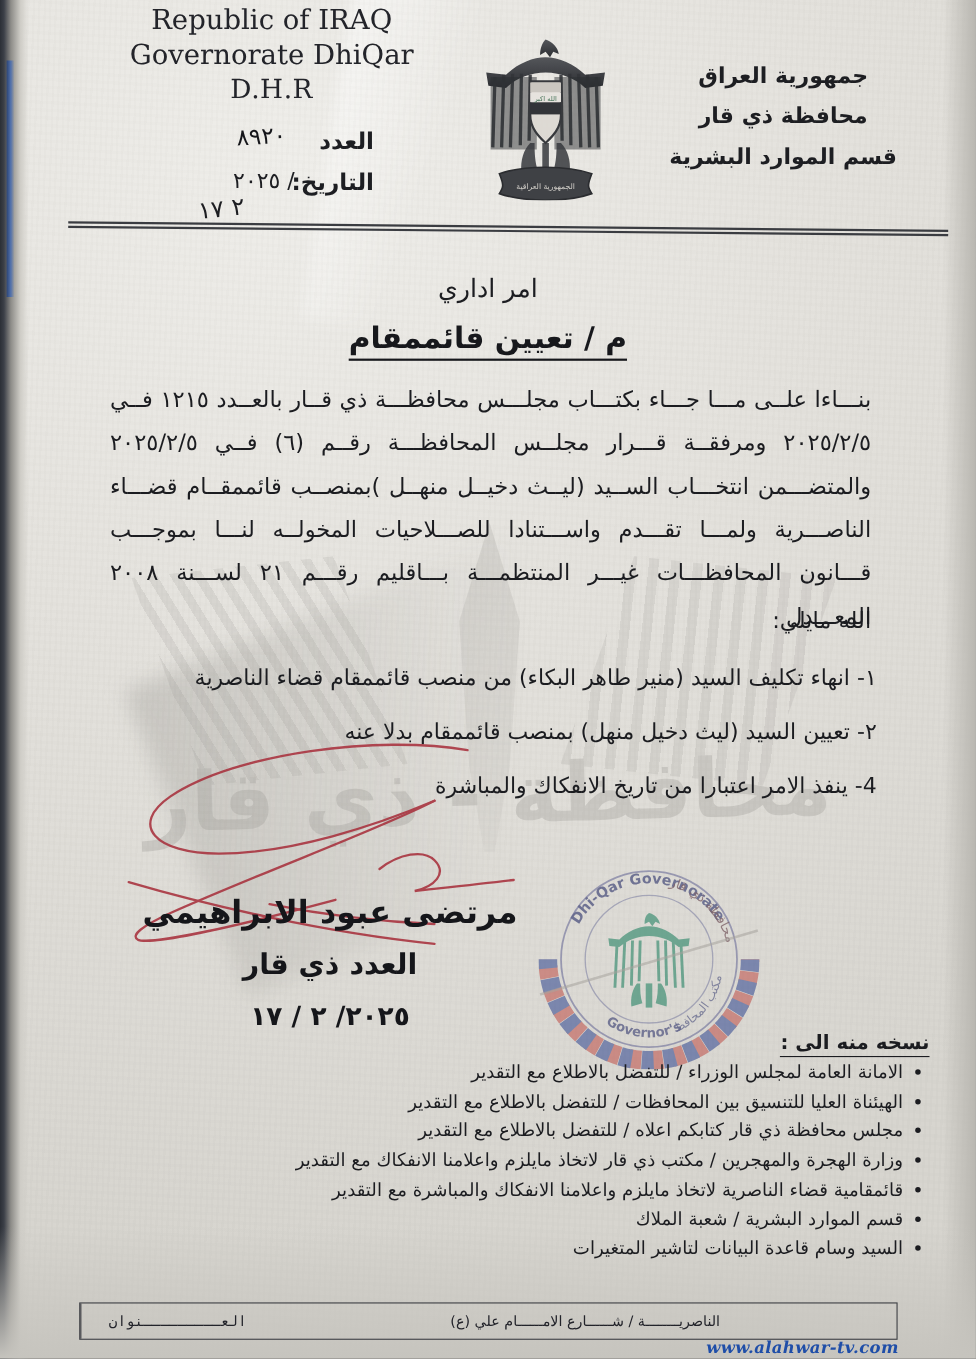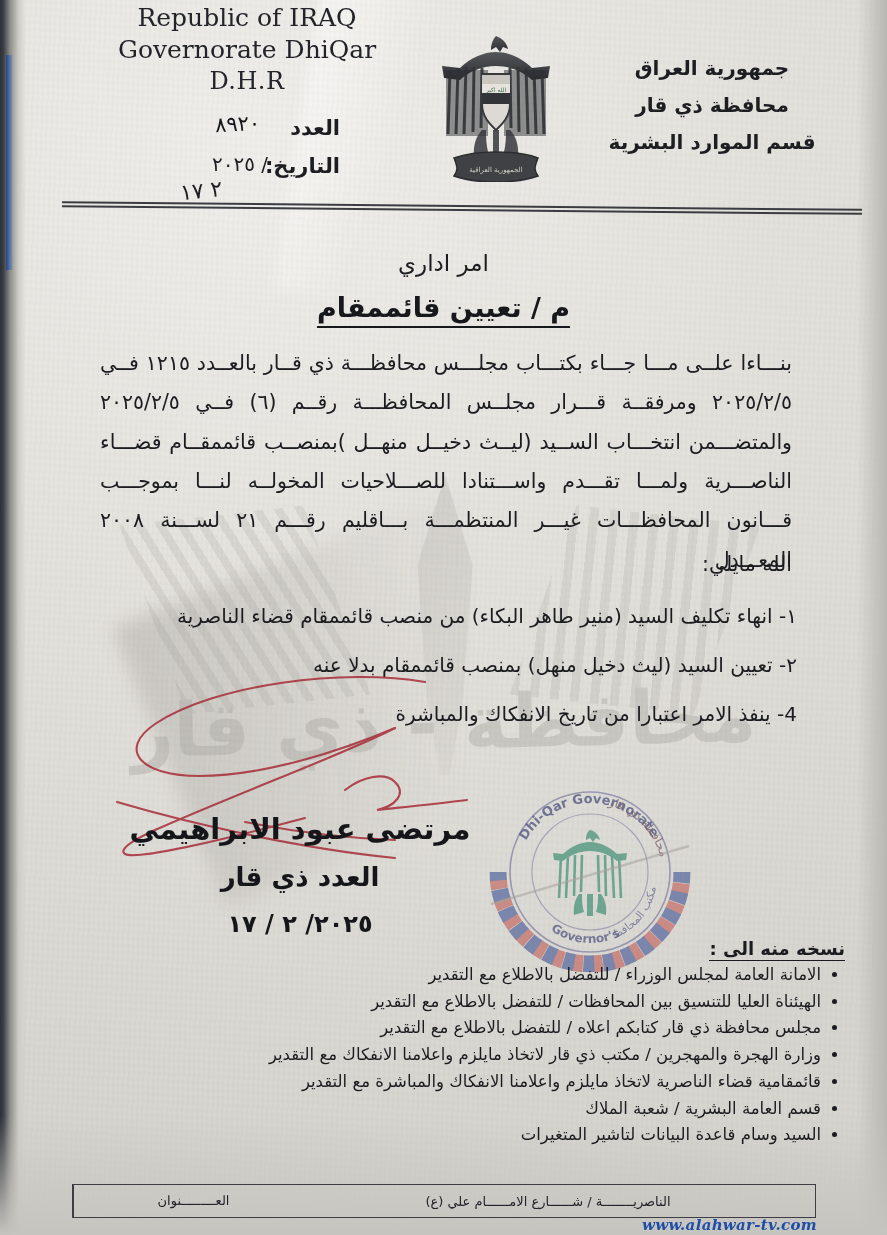--- a/index.html
+++ b/index.html
@@ -209,22 +209,21 @@
 
   
   .ftbl{
     position:absolute;left:72px;top:1184px;width:742px;height:32px;
     border:1.5px solid #3c3e43;display:flex;
   }
   .ftbl .c1{
     flex:0 0 175px;border-left:1.5px solid #3c3e43;
     display:flex;align-items:center;justify-content:center;
     direction:rtl;font-size:13px;color:#22232a;letter-spacing:3px;
-    font-family:Liberation Serif, serif;
-    padding-left:32px;
+    font-family:Liberation Mono, monospace;
   }
   .ftbl .c2{
     flex:1;display:flex;align-items:center;justify-content:center;
     direction:rtl;font-size:13px;color:#22232a;letter-spacing:1.5px;
     font-family:"DejaVu Sans","Liberation Sans",sans-serif;
   }
   .wmark{
     position:absolute;right:70px;top:1216px;
     font-family:"DejaVu Serif","Liberation Serif",serif;
     font-style:italic;font-weight:700;font-size:15px;color:#1f4ea8;
@@ -408,21 +407,21 @@
     <path d="M4 132 L202 74" stroke="#9b9892" stroke-width="2.4" opacity=".55" fill="none"></path>
   </svg>
 
   <div class="cc-title">نسخه منه الى :</div>
   <ul class="cc">
     <li>الامانة العامة لمجلس الوزراء / للتفضل بالاطلاع مع التقدير</li>
     <li>الهيئناة العليا للتنسيق بين المحافظات / للتفضل بالاطلاع مع التقدير</li>
     <li>مجلس محافظة ذي قار كتابكم اعلاه / للتفضل بالاطلاع مع التقدير</li>
     <li>وزارة الهجرة والمهجرين / مكتب ذي قار لاتخاذ مايلزم واعلامنا الانفكاك مع التقدير</li>
     <li>قائمقامية قضاء الناصرية لاتخاذ مايلزم واعلامنا الانفكاك والمباشرة مع التقدير</li>
-    <li>قسم العامة البشرية / شعبة الملاك</li>
+    <li>قسم الموارد البشرية / شعبة الملاك</li>
     <li>السيد وسام قاعدة البيانات لتاشير المتغيرات</li>
   </ul>
 
   <div class="ftbl">
     <div class="c1">العـــــــــنوان</div>
     <div class="c2">الناصريــــــــة / شــــــارع الامــــــام علي (ع)</div>
   </div>
   <div class="wmark">www.alahwar-tv.com</div>
 
 </div>

